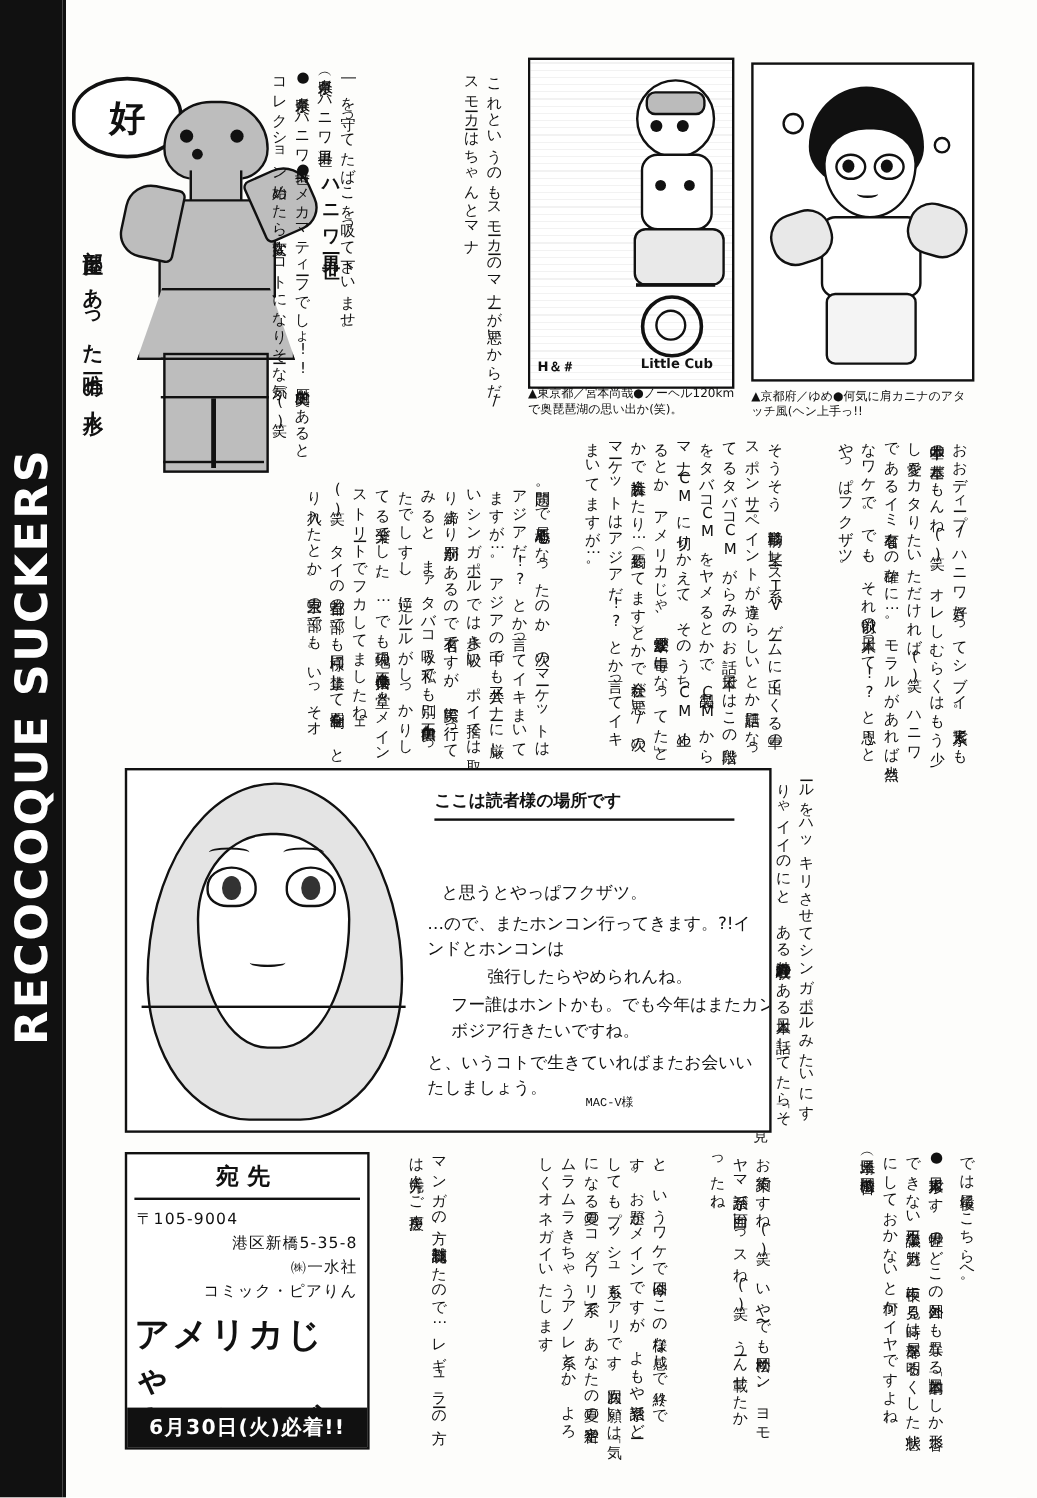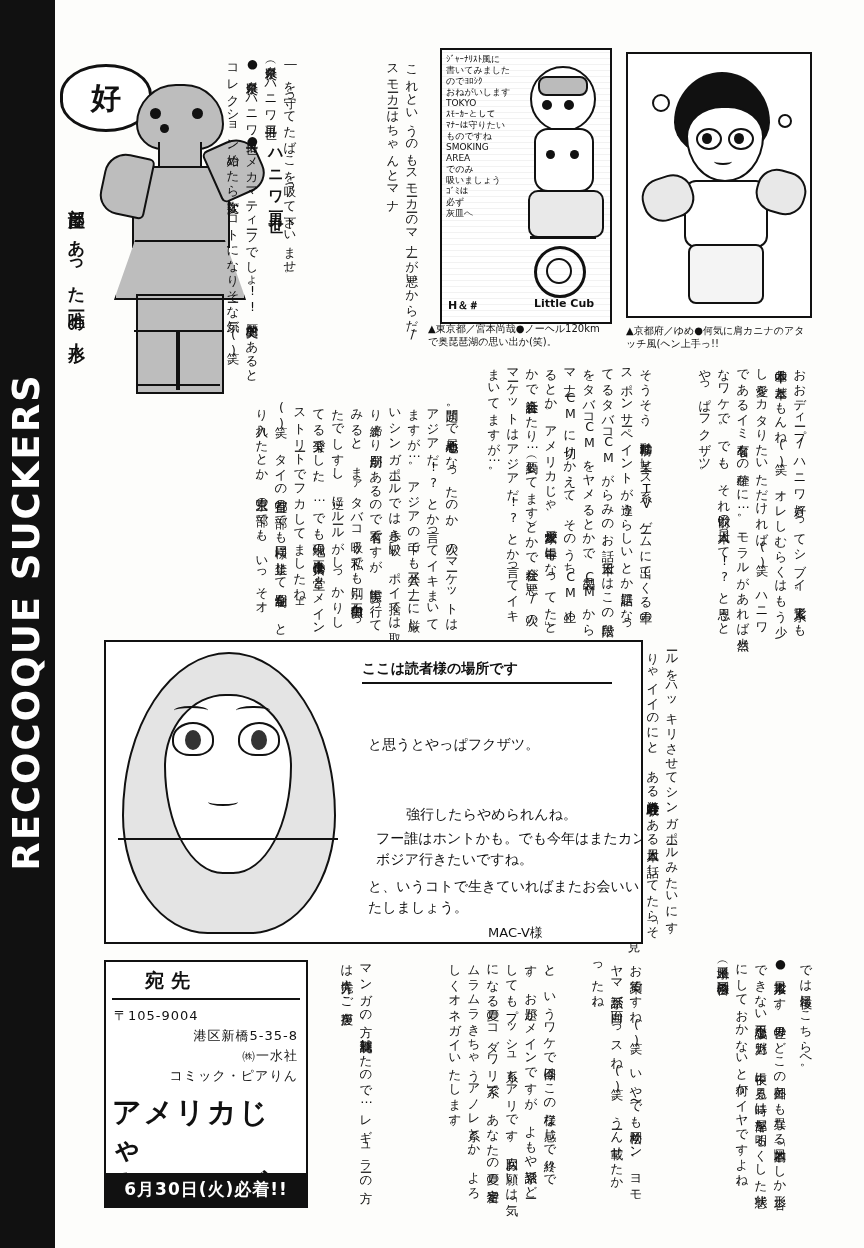--- a/index.html
+++ b/index.html
@@ -78,21 +78,21 @@
         border:2px solid #111;border-radius:50% 50% 40% 40%/58% 58% 42% 42%;}
   .face{position:absolute;left:52px;top:46px;width:124px;height:176px;background:#fff;
         border:2px solid #111;border-radius:48% 48% 46% 46%/40% 40% 60% 60%;}
   .eye{position:absolute;width:38px;height:30px;border:2px solid #111;border-radius:60% 60% 50% 50%;background:#fff;top:74px;}
   .eye:after{content:"";position:absolute;left:11px;top:6px;width:16px;height:20px;border-radius:50%;background:#333;}
   .brow{position:absolute;width:34px;height:7px;border-top:2.5px solid #111;border-radius:50%;top:58px;}
   .mouth{position:absolute;left:96px;top:150px;width:30px;height:6px;border-bottom:2.5px solid #111;border-radius:50%;}
 
   
   .addrbox{position:absolute;left:104px;top:960px;width:200px;height:244px;border:2.5px solid #111;background:#fff;}
-  .addr-title{font-size:19px;font-weight:bold;letter-spacing:7px;padding:6px 0 2px;margin-left:39px;}
+  .addr-title{font-size:19px;font-weight:bold;text-align:center;letter-spacing:7px;padding:6px 0 2px;}
   .addr-rule{height:2px;background:#111;margin:2px 6px 6px;}
   .addr-line{font-size:13px;letter-spacing:1px;padding:1px 8px;text-align:right;}
   .addr-big{font-size:29px;font-weight:bold;letter-spacing:2px;line-height:36px;padding:8px 6px 0;text-align:left;}
   .addr-foot{position:absolute;left:0;bottom:0;width:100%;background:#111;color:#fff;
              font-size:17px;font-weight:bold;text-align:center;padding:5px 0;letter-spacing:1px;}
 </style>
 </head>
 <body>
 
 <div class="page">
@@ -121,41 +121,38 @@
       <div class="d-line" style="left:30px;top:300px;width:84px;"></div>
     </div>
     <div class="doll-label">ハニワ男一世</div>
     <div class="doll-note">部屋にあった唯一の人形</div>
   </div>
 
   <div class="artbox panelA">
     <div style="position:absolute;left:0;top:0;width:100%;height:100%;
                 background:repeating-linear-gradient(0deg,#fff 0 5px,#f2f2f2 5px 6px);"></div>
 
-    <div class="scribble" style="left:4px;top:4px;width:78px;">
-      ｼﾞｬｰﾅﾘｽﾄ風に<br>書いてみました<br>のでﾖﾛｼｸ<br>おねがいします<br>TOKYO<br>ｽﾓｰｶｰとして<br>ﾏﾅｰは守りたい<br>ものですね<br>SMOKING<br>AREA<br>でのみ<br>吸いましょう<br>ｺﾞﾐは<br>必ず<br>灰皿へ
-    </div>
 
     <div style="position:absolute;left:88px;top:16px;width:62px;height:62px;border:2px solid #111;border-radius:50%;background:#fff;"></div>
     <div style="position:absolute;left:96px;top:26px;width:46px;height:16px;background:#bbb;border:2px solid #111;border-radius:8px;"></div>
     <div style="position:absolute;left:100px;top:50px;width:10px;height:10px;border-radius:50%;background:#111;"></div>
     <div style="position:absolute;left:122px;top:50px;width:10px;height:10px;border-radius:50%;background:#111;"></div>
     <div style="position:absolute;left:92px;top:78px;width:56px;height:60px;border:2px solid #111;border-radius:14px;background:#fff;"></div>
     <div style="position:absolute;left:104px;top:100px;width:9px;height:9px;border-radius:50%;background:#111;"></div>
     <div style="position:absolute;left:128px;top:100px;width:9px;height:9px;border-radius:50%;background:#111;"></div>
 
     <div style="position:absolute;left:86px;top:140px;width:72px;height:44px;border:2px solid #111;background:#e9e9e9;border-radius:10px;"></div>
     <div style="position:absolute;left:92px;top:196px;width:46px;height:46px;border:3px solid #111;border-radius:50%;"></div>
     <div style="position:absolute;left:104px;top:208px;width:22px;height:22px;border:2px solid #111;border-radius:50%;"></div>
     <div style="position:absolute;left:88px;top:186px;width:66px;height:3px;background:#111;"></div>
     <div class="scribble" style="left:92px;top:248px;font-weight:bold;font-size:11px;">Little
 Cub</div>
     <div class="scribble" style="left:6px;top:250px;font-weight:bold;font-size:11px;">H＆＃</div>
   </div>
-  <div class="caption" style="left:428px;top:322px;width:172px;">▲東京都／宮本尚哉●ノーヘル120kmで奥琵琶湖の思い出か(笑)。</div>
+  <div class="caption" style="left:440px;top:322px;width:172px;">▲東京都／宮本尚哉●ノーヘル120kmで奥琵琶湖の思い出か(笑)。</div>
 
   <div class="artbox panelB">
     <div style="position:absolute;left:46px;top:18px;width:96px;height:84px;background:#111;
                 border-radius:50% 50% 42% 42%/60% 60% 40% 40%;"></div>
     <div style="position:absolute;left:58px;top:52px;width:74px;height:72px;background:#fff;
                 border:2px solid #111;border-radius:46% 46% 50% 50%/40% 40% 60% 60%;"></div>
     <div style="position:absolute;left:68px;top:74px;width:22px;height:18px;border:2px solid #111;border-radius:50%;"></div>
     <div style="position:absolute;left:100px;top:74px;width:22px;height:18px;border:2px solid #111;border-radius:50%;"></div>
     <div style="position:absolute;left:74px;top:79px;width:10px;height:11px;border-radius:50%;background:#111;"></div>
     <div style="position:absolute;left:106px;top:79px;width:10px;height:11px;border-radius:50%;background:#111;"></div>
@@ -188,24 +185,25 @@
       <div class="brow" style="left:124px;"></div>
       <div class="eye" style="left:60px;"></div>
       <div class="eye" style="left:126px;"></div>
       <div class="mouth"></div>
       <div style="position:absolute;left:6px;top:190px;width:220px;height:94px;border-top:2px solid #111;"></div>
     </div>
 
     <div class="hand" style="left:256px;top:16px;width:262px;font-weight:bold;">ここは読者様の場所です</div>
     <div class="hand-underline" style="left:256px;top:40px;width:250px;"></div>
     <div class="hand" style="left:262px;top:92px;width:258px;">と思うとやっぱフクザツ。</div>
+    <div class="hand" style="left:250px;top:118px;width:272px;">…ので、またホンコン行ってきます。?!インドとホンコンは</div>
     <div class="hand" style="left:300px;top:162px;width:216px;">強行したらやめられんね。</div>
     <div class="hand" style="left:250px;top:186px;width:272px;margin-left:20px;">フー誰はホントかも。でも今年はまたカンボジア行きたいですね。</div>
-    <div class="hand" style="left:250px;top:234px;width:272px;margin-left:12px;">と、いうコトで生きていればまたお会いいたしましょう。</div>
-    <div class="hand" style="left:382px;top:280px;font-size:13px;">MAC-V様</div>
+    <div class="hand" style="left:250px;top:234px;width:272px;">と、いうコトで生きていればまたお会いいたしましょう。</div>
+    <div class="hand" style="left:382px;top:268px;font-size:10px;font-family:Liberation Mono, monospace;">MAC-V様</div>
   </div>
 
   <div class="vcol" style="left:660px;top:956px;height:240px;width:130px;">●日本人形です。世界のどこの外国とも異なる「日本的」としか形容できない不思議な魅力…。夜中に見る時は部屋を明るくした状態にしておかないと何かイヤですよね。
 （埼玉県／松岡俶啓）</div>
   <div class="vcol" style="left:798px;top:956px;height:120px;width:18px;">では最後にこちらへ。</div>
   <div class="vcol" style="left:570px;top:956px;height:240px;width:76px;">お約束ですね(笑)。いや〜でも松岡サン、ヨモヤマ話系が面白いっスね(笑)。うーん載せたかったね。</div>
   <div class="vcol" style="left:400px;top:956px;height:240px;width:160px;">と、いうワケで今回はこの様な感じで終りです。お題がメインですが、よもや話系やどーしてもプッシュ系もアリです。次回お願いは「気になる夏のコダワリ系」で。あなたの夏の定番やムラムラきちゃうアノレ系とか。よろしくオネガイいたします。</div>
   <div class="vcol" style="left:318px;top:956px;height:240px;width:58px;">マンガの方、雑誌廃刊したので…レギュラーの方は先方々にご声援を</div>
 
   <div class="addrbox">

